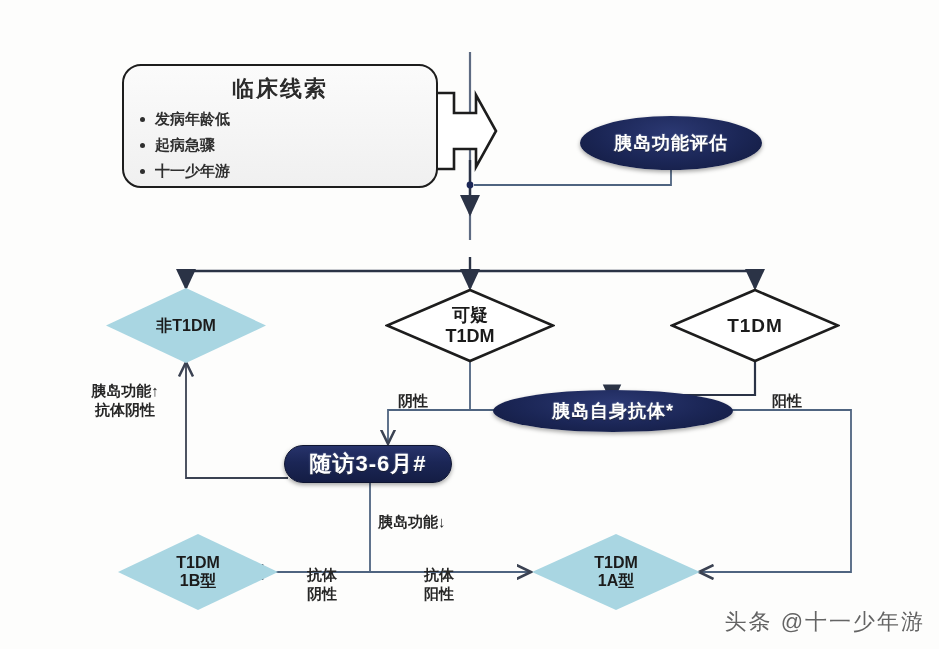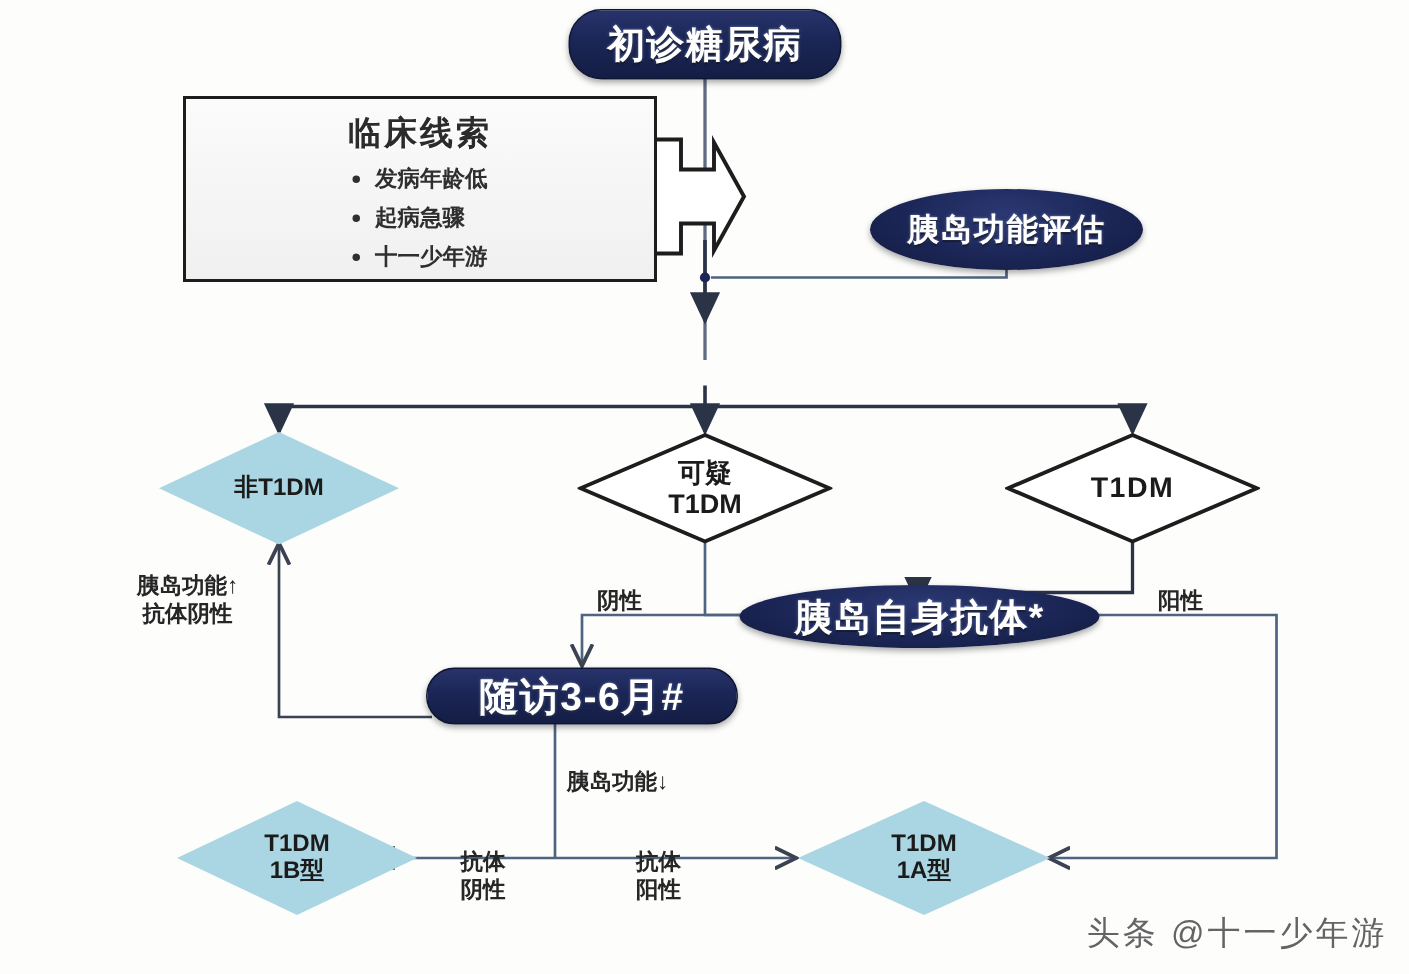--- a/index.html
+++ b/index.html
@@ -6,21 +6,21 @@
   body{
     width:939px;height:649px;
     background:#fdfdfc;
     font-family:"Liberation Sans","DejaVu Sans",sans-serif;
     overflow:hidden;
     position:relative;
   }
   #stage{position:absolute;left:0;top:0;width:939px;height:649px;}
   svg#wires{position:absolute;left:0;top:0;width:939px;height:649px;pointer-events:none;}
 
-  .node{position:absolute;box-sizing:border-box;display:flex;align-items:center;justify-content:center;text-align:center;}
+  .node{position:absolute;box-sizing:border-box;display:flex;align-items:center;justify-content:center;text-align:center;border-radius:19px;}
 
   
   .pill{
     background:linear-gradient(180deg,#27336b 0%,#1b2656 45%,#141d44 100%);
     color:#ffffff;
     border-radius:22px;
     font-weight:bold;
     letter-spacing:1px;
     box-shadow:0 2px 4px rgba(0,0,0,.35);
     text-shadow:0 1px 1px rgba(0,0,0,.55), 0 0 2px rgba(190,210,255,.5);
@@ -42,21 +42,21 @@
     border:2.5px solid #1d1d1d;
     background:linear-gradient(180deg,#fbfbfb,#f0f0f0);
     display:block;
     padding:6px 10px 8px 10px;
   }
   .cluebox .title{
     text-align:center;font-size:22px;color:#2b2b2b;font-weight:bold;
     letter-spacing:2px;margin-top:2px;margin-bottom:6px;
     text-shadow:0 1px 0 #fff;
   }
-  .cluecols{display:flex;justify-content:center;gap:0;padding:0 6px;}
+  .cluecols{display:flex;justify-content:space-between;gap:0;padding:0 6px;}
   .cluecol{display:flex;flex-direction:column;gap:7px;}
   .clueitem{display:flex;align-items:center;gap:10px;font-size:15px;color:#2f2f2f;font-weight:bold;white-space:nowrap;}
   .bullet{width:5px;height:5px;background:#2f2f2f;border-radius:50%;flex:none;}
 
   
   .diamond{position:absolute;}
   .diamond .lbl{
     position:absolute;left:0;top:0;width:100%;height:100%;
     display:flex;flex-direction:column;align-items:center;justify-content:center;
     font-weight:bold;color:#1b1b1b;line-height:1.12;pointer-events:none;
@@ -114,23 +114,20 @@
 
     <path d="M370,572 L250,572" fill="none" stroke="#4f6480" stroke-width="1.8" marker-end="url(#arrThin)"></path>
 
     <path d="M370,572 L530,572" fill="none" stroke="#4f6480" stroke-width="1.8" marker-end="url(#arrThin)"></path>
   </svg>
 
   <svg style="position:absolute;left:420px;top:85px;width:80px;height:92px;">
     <path d="M2,8 L34,8 L34,28 L56,28 L56,10 L76,46 L56,82 L56,64 L34,64 L34,84 L2,84" fill="#ffffff" stroke="#1d1d1d" stroke-width="2.6" stroke-linejoin="miter"></path>
   </svg>
 
-  <div class="node pill" style="left:379px;top:6px;width:182px;height:47px;font-size:25px;">
-    <span>初诊糖尿病</span>
-  </div>
 
   <div class="node cluebox" style="left:122px;top:64px;width:316px;height:124px;">
     <div class="title">临床线索</div>
     <div class="cluecols">
       <div class="cluecol">
         <div class="clueitem">
           <span class="bullet"></span>
           <span>发病年龄低</span>
         </div>
         <div class="clueitem">
@@ -138,21 +135,21 @@
           <span>起病急骤</span>
         </div>
         <div class="clueitem">
           <span class="bullet"></span>
           <span>十一少年游</span>
         </div>
       </div>
     </div>
   </div>
 
-  <div class="node ellipse" style="left:580px;top:126px;width:182px;height:54px;font-size:21px;">
+  <div class="node ellipse" style="left:580px;top:116px;width:182px;height:54px;font-size:18px;">
     <span>胰岛功能评估</span>
   </div>
 
 
   <div class="diamond" style="left:106px;top:288px;width:160px;height:75px;">
     <div class="dia-fill-blue" style="width:100%;height:100%;clip-path:polygon(50% 0,100% 50%,50% 100%,0 50%);"></div>
     <div class="lbl" style="font-size:16px;">
       <span>非T1DM</span>
     </div>
   </div>
@@ -169,25 +166,25 @@
 
   <div class="diamond" style="left:670px;top:288px;width:170px;height:75px;">
     <svg style="width:100%;height:100%;" viewBox="0 0 170 75" preserveAspectRatio="none">
       <polygon points="85,2 168,37.5 85,73 2,37.5" fill="#ffffff" stroke="#1d1d1d" stroke-width="2.6"></polygon>
     </svg>
     <div class="lbl" style="font-size:19px;letter-spacing:1px;">
       <span>T1DM</span>
     </div>
   </div>
 
-  <div class="node ellipse" style="left:493px;top:390px;width:240px;height:42px;font-size:25px;">
+  <div class="node ellipse" style="left:493px;top:390px;width:240px;height:42px;font-size:18px;">
     <span>胰岛自身抗体*</span>
   </div>
 
-  <div class="node pill" style="left:284px;top:445px;width:208px;height:38px;font-size:26px;border-radius:19px;">
+  <div class="node pill" style="left:284px;top:445px;width:168px;height:38px;font-size:22px;border-radius:19px;">
     <span>随访3-6月#</span>
   </div>
 
   <div class="diamond" style="left:118px;top:534px;width:160px;height:76px;">
     <div class="dia-fill-blue" style="width:100%;height:100%;clip-path:polygon(50% 0,100% 50%,50% 100%,0 50%);"></div>
     <div class="lbl" style="font-size:16px;">
       <span>T1DM</span>
       <span>1B型</span>
     </div>
   </div>

